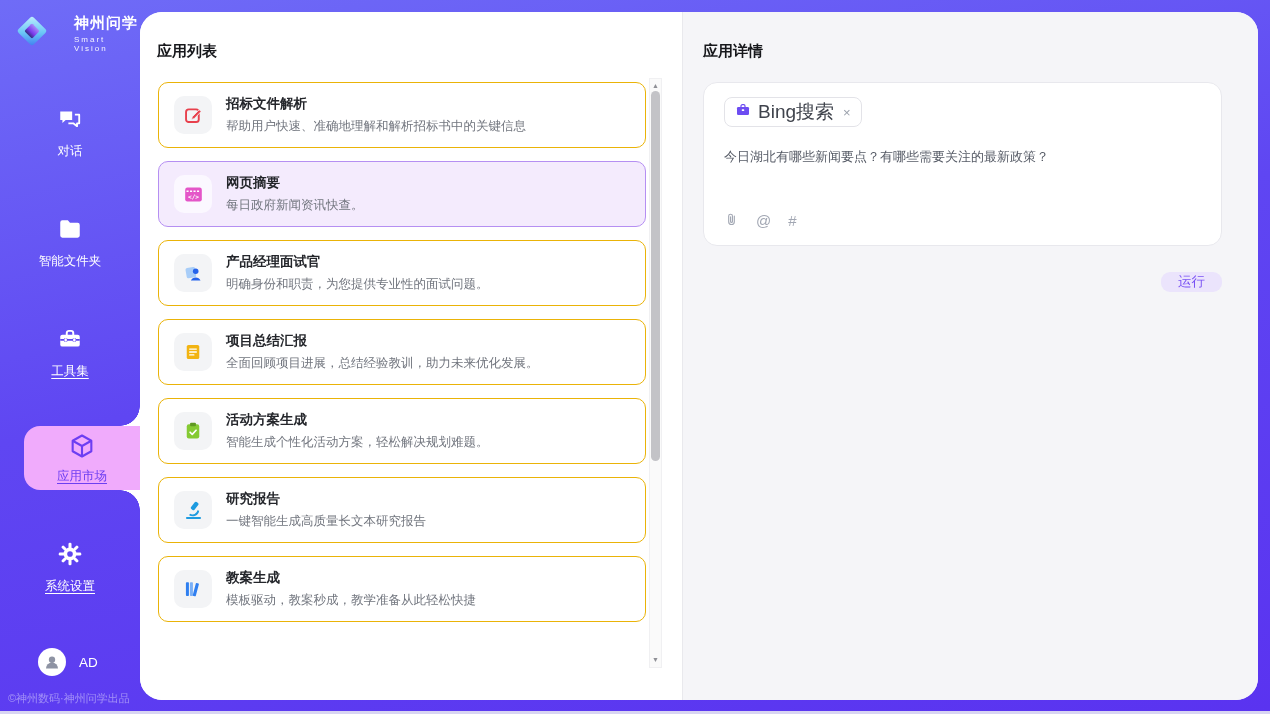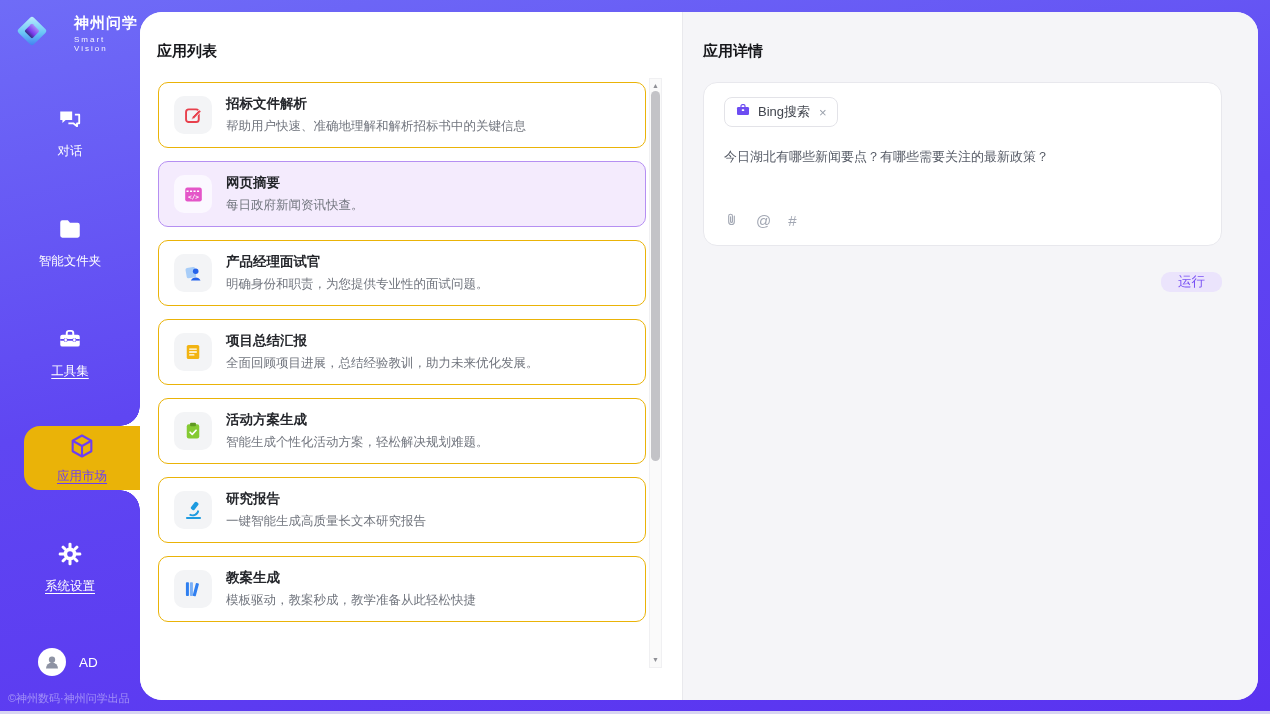--- a/index.html
+++ b/index.html
@@ -12,21 +12,21 @@
   .bottom-strip { position:absolute; left:0; right:0; bottom:0; height:3px; background:#d8d5f2; z-index:5; }
 
   
   .sidebar { position:absolute; left:0; top:0; width:140px; height:100%; z-index:2; }
   .logo { position:absolute; top:13px; left:14px; display:flex; align-items:center; gap:24px; color:#fff; }
   .logo-text .logo-name { font-size:15px; font-weight:bold; letter-spacing:1px; }
   .logo-text .logo-sub { font-size:8px; letter-spacing:2px; margin-top:2px; opacity:.92; }
   .side-item { position:absolute; left:0; width:100%; display:flex; flex-direction:column; align-items:center; gap:7px; color:#fff; cursor:pointer; }
   .side-item .lbl { font-size:12.5px; }
   .side-item .lbl.u { text-decoration:underline; text-underline-offset:3px; }
-  .side-item.active { left:24px; width:116px; height:64px; background:#eab308; border-radius:16px 0 0 16px; justify-content:center; gap:4px; }
+  .side-item.active { left:24px; width:116px; height:64px; background:#f0abfc; border-radius:16px 0 0 16px; justify-content:center; gap:4px; }
   .side-item.active::before, .side-item.active::after { content:''; position:absolute; right:0; width:20px; height:20px; }
   .side-item.active::before { top:-20px; background:radial-gradient(circle at 0 0, rgba(0,0,0,0) 19.5px, #fff 20px); }
   .side-item.active::after  { bottom:-20px; background:radial-gradient(circle at 0 100%, rgba(0,0,0,0) 19.5px, #fff 20px); }
   .side-item.active .lbl { color:#6d3ef2; text-decoration:underline; text-underline-offset:3px; }
   .user-row { position:absolute; left:38px; bottom:38px; display:flex; align-items:center; gap:13px; }
   .avatar { width:28px; height:28px; border-radius:50%; background:#fff; display:flex; align-items:center; justify-content:center; }
   .user-name { color:#fff; font-size:13.5px; }
   .copyright { position:absolute; left:8px; bottom:8px; font-size:11px; color:rgba(255,255,255,.42); white-space:nowrap; }
 
   
@@ -48,21 +48,21 @@
   .scrollbar { position:absolute; right:20px; top:66px; bottom:32px; width:13px; background:#fafafa; border:1px solid #f0f0f2; }
   .sb-arrow { position:absolute; left:0; width:100%; text-align:center; font-size:7px; color:#8f9096; line-height:10px; cursor:pointer; }
   .sb-up { top:2px; } .sb-down { bottom:2px; }
   .sb-thumb { position:absolute; left:1px; right:1px; top:12px; height:370px; background:#c3c3c7; border-radius:6px; cursor:grab; }
 
   
   .right-panel { flex:1; position:relative; background:#f5f5f8; border-left:1px solid #e9e9ed; }
   .right-panel .panel-title { position:absolute; left:20px; top:30px; }
   .detail-card { position:absolute; left:20px; right:36px; top:70px; height:164px; background:#fff; border:1px solid #e8e8ed; border-radius:14px; padding:14px 20px 16px; display:flex; flex-direction:column; }
   .tag { display:inline-flex; align-items:center; gap:7px; height:30px; padding:0 10px; border:1px solid #e3e3e8; border-radius:8px; background:#fff; width:fit-content; cursor:default; }
-  .tag-label { font-size:13px; color:#3f434c; }
+  .tag-label { font-size:19px; color:#3f434c; }
   .tag-close { color:#9aa0ab; font-size:13px; margin-left:2px; cursor:pointer; }
   .prompt { margin-top:20px; font-size:13px; color:#565b66; line-height:1.5; }
   .attach-row { margin-top:auto; display:flex; align-items:center; gap:17px; color:#a2a7b3; }
   .attach-row .glyph { font-size:15px; cursor:pointer; line-height:1; }
   .run-row { position:absolute; right:36px; top:260px; }
   .run-btn { background:#ebe4fc; color:#7a52f4; font-size:13.5px; padding:1px 17px; border-radius:9px; border:none; cursor:pointer; font-family:inherit; }
 </style>
 </head>
 <body>
 

